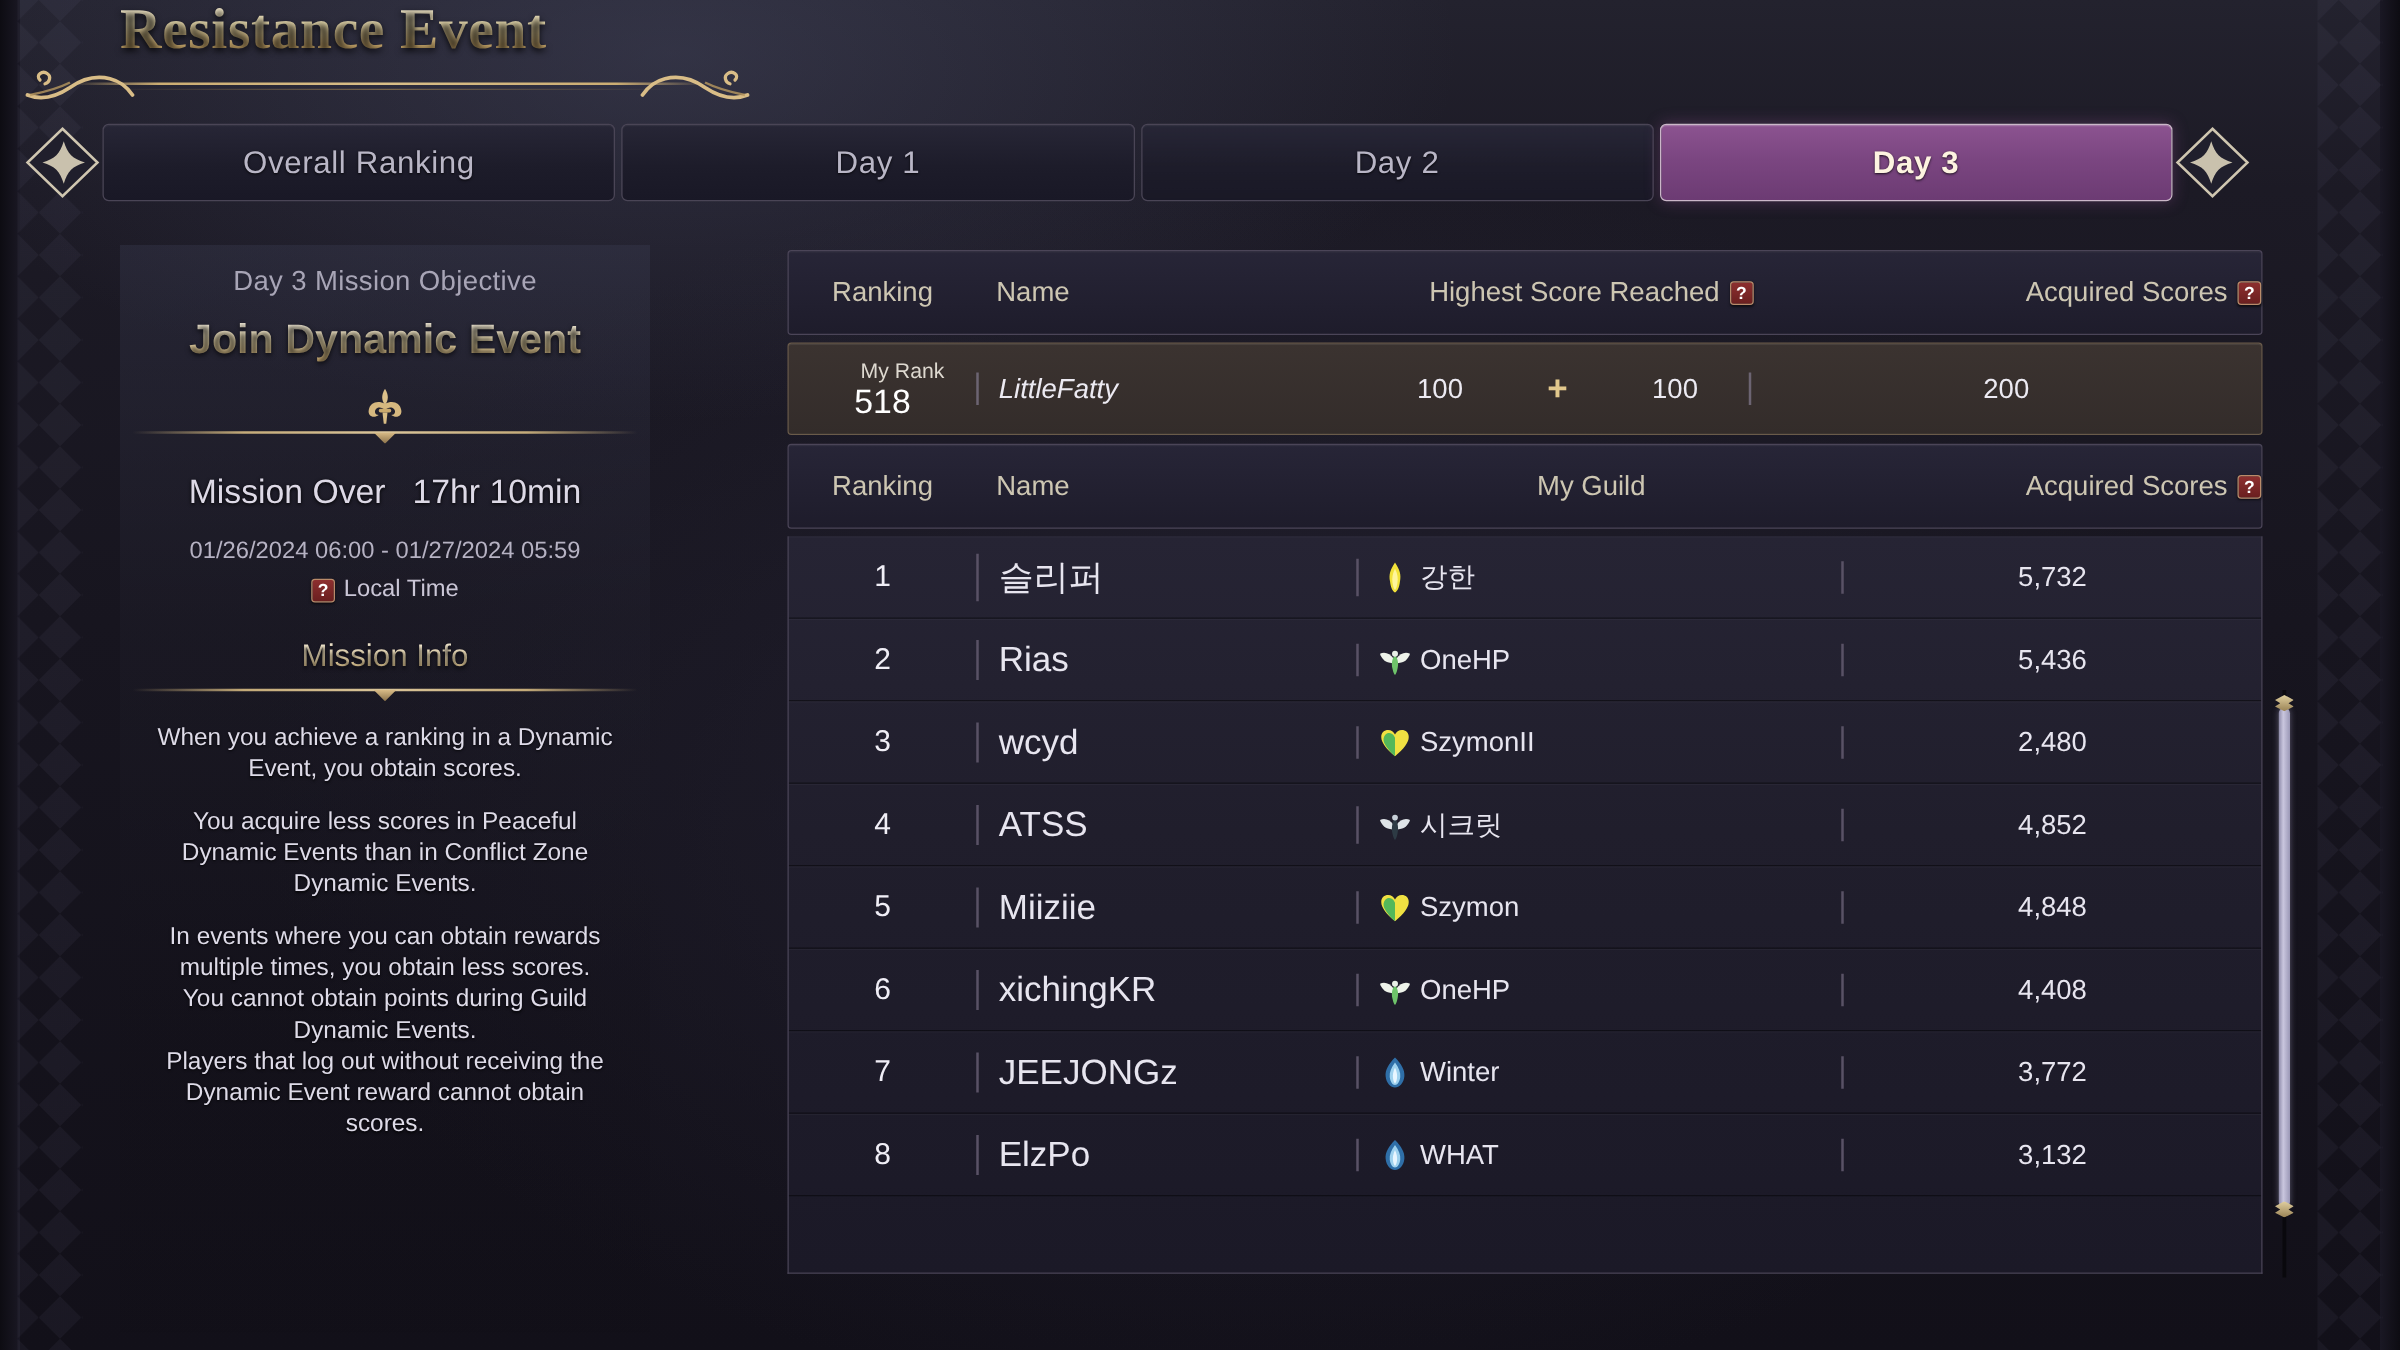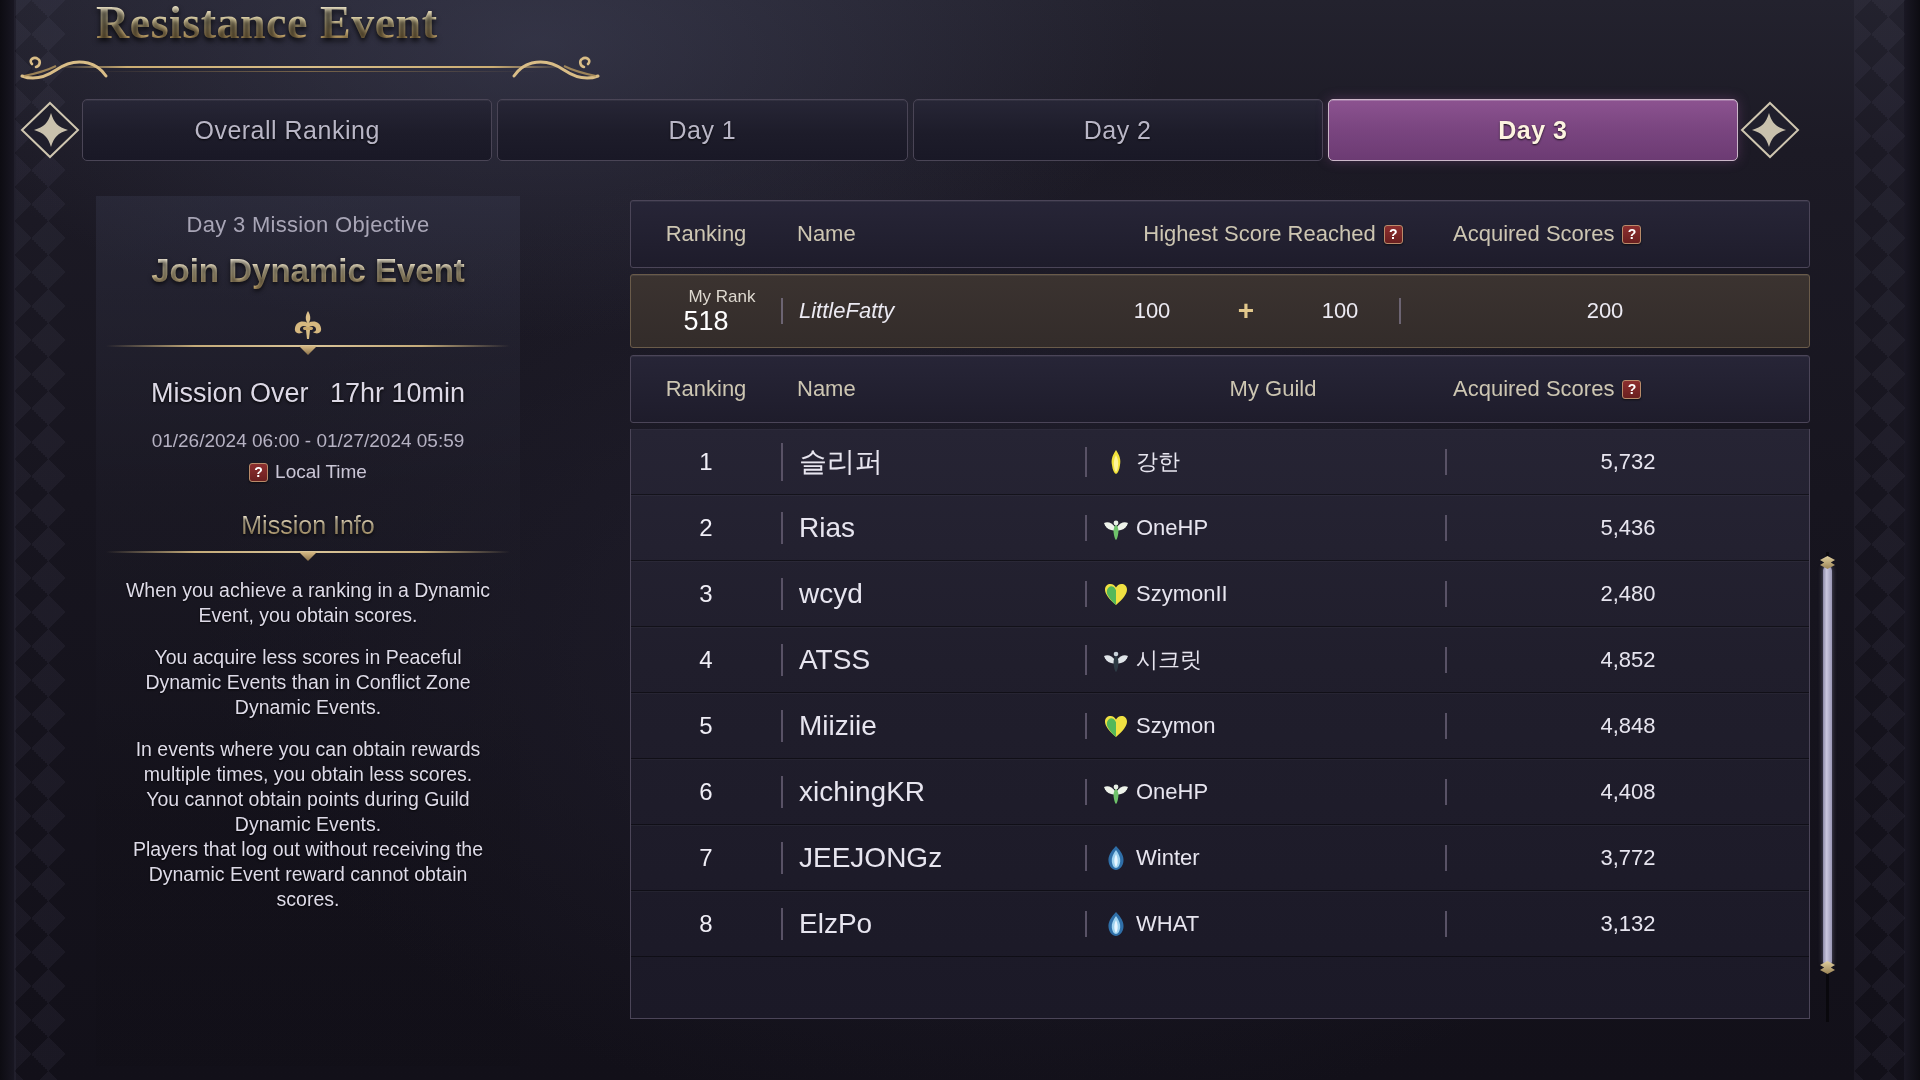--- a/index.html
+++ b/index.html
@@ -219,21 +219,21 @@
     height:66px; display:flex; align-items:center;
     border-bottom:1px solid rgba(0,0,0,.45);
     box-shadow:inset 0 1px 0 rgba(255,255,255,.035);
   }
   .r-rank { width:150px; text-align:center; font-size:24px; color:#f0eef6; }
   .r-name {
     width:304px; font-size:28px; color:#e7e5ef; padding-left:16px;
     border-left:2px solid #595266;
   }
   .r-guild {
-    width:360px; display:flex; align-items:center; gap:7px;
+    width:388px; display:flex; align-items:center; gap:7px;
     font-size:22px; color:#e7e5ef;
     border-left:2px solid #595266; padding-left:16px;
   }
   .r-score {
     flex:1; text-align:center; font-size:22px; color:#e7e5ef;
     border-left:2px solid #595266;
   }
   .emb { width:26px; height:26px; flex:0 0 auto; }
   .emb svg { width:100%; height:100%; display:block; }
 
@@ -256,21 +256,21 @@
     background:linear-gradient(180deg,#e0cfa0,#9a8355);
     clip-path:polygon(50% 0,100% 30%,72% 50%,100% 70%,50% 100%,0 70%,28% 50%,0 30%);
   }
   .sbar .cap.top { top:4px; }
   .sbar .cap.bot { bottom:48px; }
 
   
   .h-rank  { width:150px; justify-content:center; }
   .h-name  { width:312px; padding-left:16px; }
   .h-mid   { width:360px; justify-content:center; }
-  .h-acq   { flex:1; justify-content:flex-start; }
+  .h-acq   { flex:1; justify-content:flex-end; }
 </style>
 </head>
 <body>
 
 <div id="app">
 
   <div class="edge-shade l"></div>
   <div class="edge-shade r"></div>
   <div class="lattice left"></div>
   <div class="lattice right"></div>

